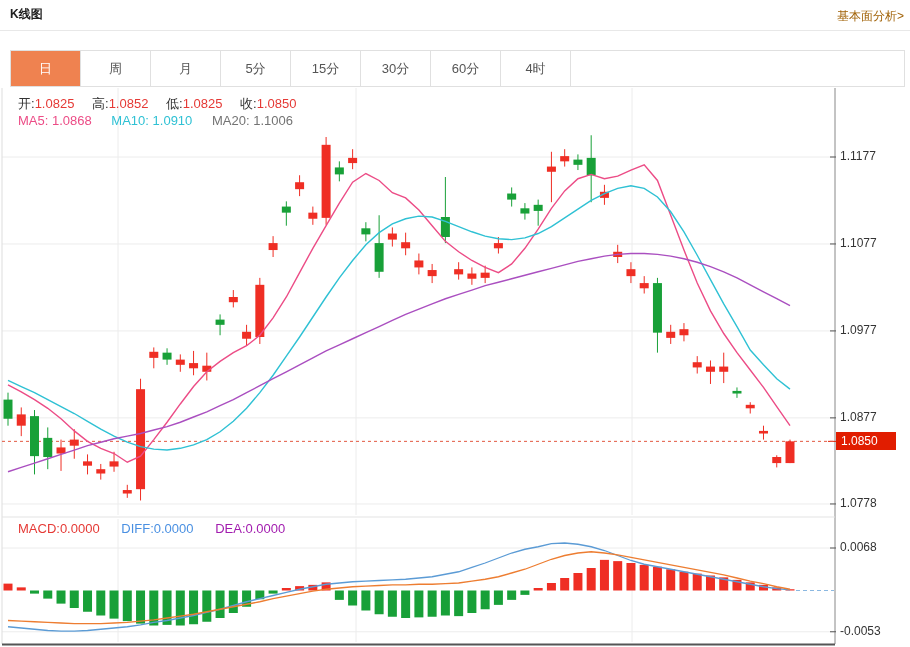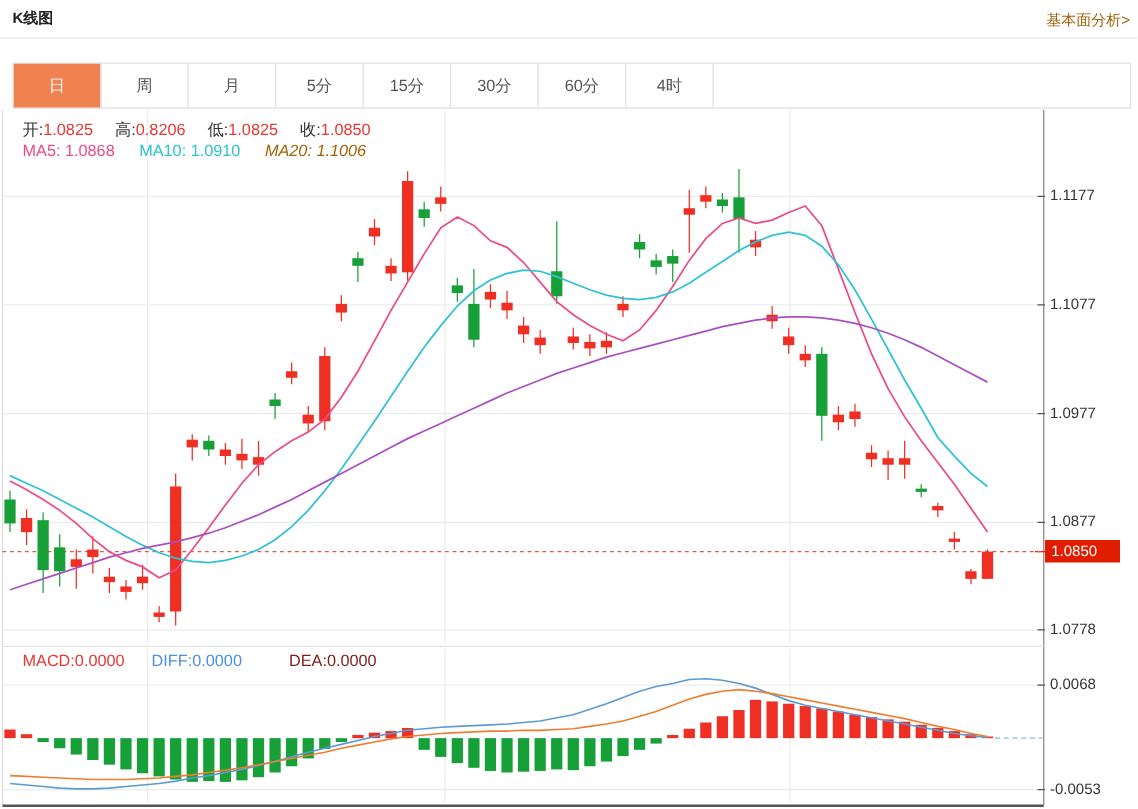--- a/index.html
+++ b/index.html
@@ -12,25 +12,25 @@
     border:1px solid #e0e0e0;box-sizing:border-box;background:#fff;}
   .tab{width:70px;height:100%;box-sizing:border-box;border-right:1px solid #e0e0e0;
     display:flex;align-items:center;justify-content:center;font-size:13px;color:#555;cursor:pointer;}
   .tab.active{background:#ef8250;color:#fff;}
   .tab-filler{flex:1;}
   .readout{position:absolute;left:18px;top:95px;font-size:13px;color:#333;white-space:nowrap;}
   .readout .grp{margin-right:14px;}
   .vred{color:#e53935;}
   .readout2{position:absolute;left:18px;top:113px;font-size:13px;white-space:nowrap;}
   .readout2 .grp{margin-right:16px;}
-  .ma5{color:#ec4c86;}.ma10{color:#2fc1d4;}.ma20{color:#a16207;font-style:italic;}
+  .ma5{color:#ec4c86;}.ma10{color:#2fc1d4;}.ma20{color:#737373;}
   .macd-row{position:absolute;left:18px;top:521px;font-size:13px;white-space:nowrap;}
   .macd-row .grp{margin-right:18px;}
   .cmacd{color:#e53935;}.cdiff{color:#4a90e2;margin-top:41px;}.cdea:{color:#e8762c;}
-  .cdea{color:#7f1d1d;margin-left:16px;}
+  .cdea{color:#a21caf;}
   svg{position:absolute;left:0;top:0;}
   .plabel,.mlabel{position:absolute;left:840px;font-size:12px;color:#333;}
   .price-tag{position:absolute;left:836px;width:60px;height:18px;background:#e11d00;color:#fff;
     font-size:12px;line-height:18px;padding-left:5px;box-sizing:border-box;}
 </style>
 </head>
 <body>
 <div id="app">
 
   <div class="hdr-title">K线图</div>
@@ -259,21 +259,21 @@
       <rect x="758.9915254237288" y="584.875" width="9" height="5.625" fill="#ef2e24"></rect>
       <rect x="772.2457627118645" y="587.375" width="9" height="3.125" fill="#ef2e24"></rect>
       <rect x="785.5" y="589.25" width="9" height="1.25" fill="#ef2e24"></rect>
       <polyline points="8,626.75 21.25423728813559,628 34.50847457627118,629.25 47.76271186440678,630.5 61.016949152542374,631.125 74.27118644067797,631.125 87.52542372881356,630.5 100.77966101694915,629.25 114.03389830508475,628 127.28813559322035,626.75 140.54237288135593,624.875 153.79661016949152,622.375 167.05084745762713,620.5 180.3050847457627,618 193.5593220338983,615.5 206.8135593220339,612.375 220.0677966101695,609.25 233.32203389830508,605.5 246.5762711864407,601.75 259.8305084745763,598.625 273.08474576271186,595.5 286.33898305084745,592.375 299.59322033898303,589.25 312.8474576271187,586.75 326.10169491525426,584.25 339.35593220338984,583 352.6101694915254,581.75 365.864406779661,581.125 379.1186440677966,580.5 392.37288135593224,579.875 405.6271186440678,579.25 418.8813559322034,578 432.135593220339,576.75 445.3898305084746,574.25 458.64406779661016,571.75 471.89830508474574,567.375 485.1525423728814,563 498.40677966101697,558 511.66101694915255,553 524.9152542372882,549.25 538.1694915254237,546.75 551.4237288135594,543.625 564.6779661016949,543 577.9322033898305,544.25 591.1864406779661,546.75 604.4406779661017,550.5 617.6949152542373,555.5 630.9491525423729,560.5 644.2033898305085,564.25 657.457627118644,566.75 670.7118644067797,569.25 683.9661016949152,571.75 697.2203389830509,574.25 710.4745762711865,576.75 723.728813559322,579.25 736.9830508474577,581.75 750.2372881355932,584.25 763.4915254237288,586.75 776.7457627118645,588.625 790,589.875" fill="none" stroke="#5b9bd5" stroke-width="1.3"></polyline>
       <polyline points="8,620.5 21.25423728813559,621.125 34.50847457627118,621.75 47.76271186440678,622.375 61.016949152542374,623 74.27118644067797,623.625 87.52542372881356,623.625 100.77966101694915,623.625 114.03389830508475,623 127.28813559322035,622.375 140.54237288135593,621.125 153.79661016949152,619.875 167.05084745762713,618 180.3050847457627,616.125 193.5593220338983,614.25 206.8135593220339,611.75 220.0677966101695,609.25 233.32203389830508,606.75 246.5762711864407,604.25 259.8305084745763,601.75 273.08474576271186,598.625 286.33898305084745,596.125 299.59322033898303,593.625 312.8474576271187,591.125 326.10169491525426,589.25 339.35593220338984,588 352.6101694915254,586.75 365.864406779661,586.125 379.1186440677966,585.5 392.37288135593224,584.875 405.6271186440678,584.875 418.8813559322034,584.25 432.135593220339,584.25 445.3898305084746,583.625 458.64406779661016,583 471.89830508474574,581.125 485.1525423728814,579.25 498.40677966101697,576.75 511.66101694915255,573 524.9152542372882,569.25 538.1694915254237,564.25 551.4237288135594,559.25 564.6779661016949,555.5 577.9322033898305,553 591.1864406779661,551.75 604.4406779661017,553 617.6949152542373,554.875 630.9491525423729,557.375 644.2033898305085,559.875 657.457627118644,562.375 670.7118644067797,564.875 683.9661016949152,567.375 697.2203389830509,569.875 710.4745762711865,572.375 723.728813559322,574.875 736.9830508474577,578 750.2372881355932,581.125 763.4915254237288,583.625 776.7457627118645,586.75 790,589.25" fill="none" stroke="#ed7d31" stroke-width="1.3"></polyline>
       <line x1="796" x2="834" y1="590.5" y2="590.5" stroke="#5b9bd5" stroke-dasharray="4,3" opacity="0.7"></line>
     </svg>
 
   <div class="readout">
     <span class="grp"><span>开:</span><span class="vred">1.0825</span></span>
-    <span class="grp"><span>高:</span><span class="vred">0.8206</span></span>
+    <span class="grp"><span>高:</span><span class="vred">1.0852</span></span>
     <span class="grp"><span>低:</span><span class="vred">1.0825</span></span>
     <span class="grp"><span>收:</span><span class="vred">1.0850</span></span>
   </div>
   <div class="readout2">
     <span class="grp ma5"><span>MA5:</span> <span>1.0868</span></span>
     <span class="grp ma10"><span>MA10:</span> <span>1.0910</span></span>
     <span class="grp ma20"><span>MA20:</span> <span>1.1006</span></span>
   </div>
   <div class="macd-row">
     <span class="grp cmacd"><span>MACD:</span><span>0.0000</span></span>

